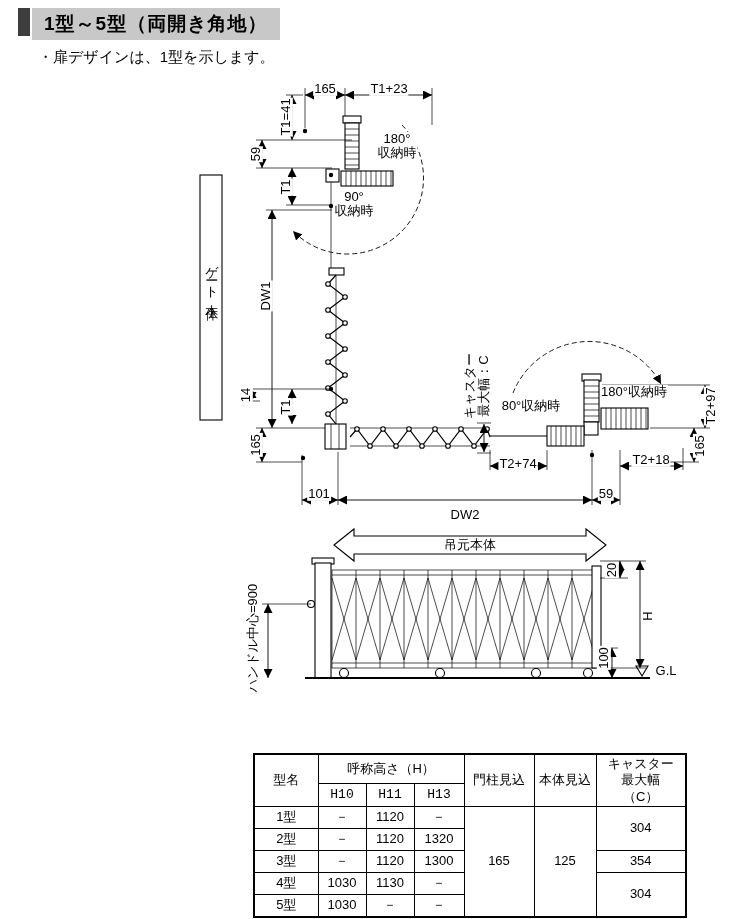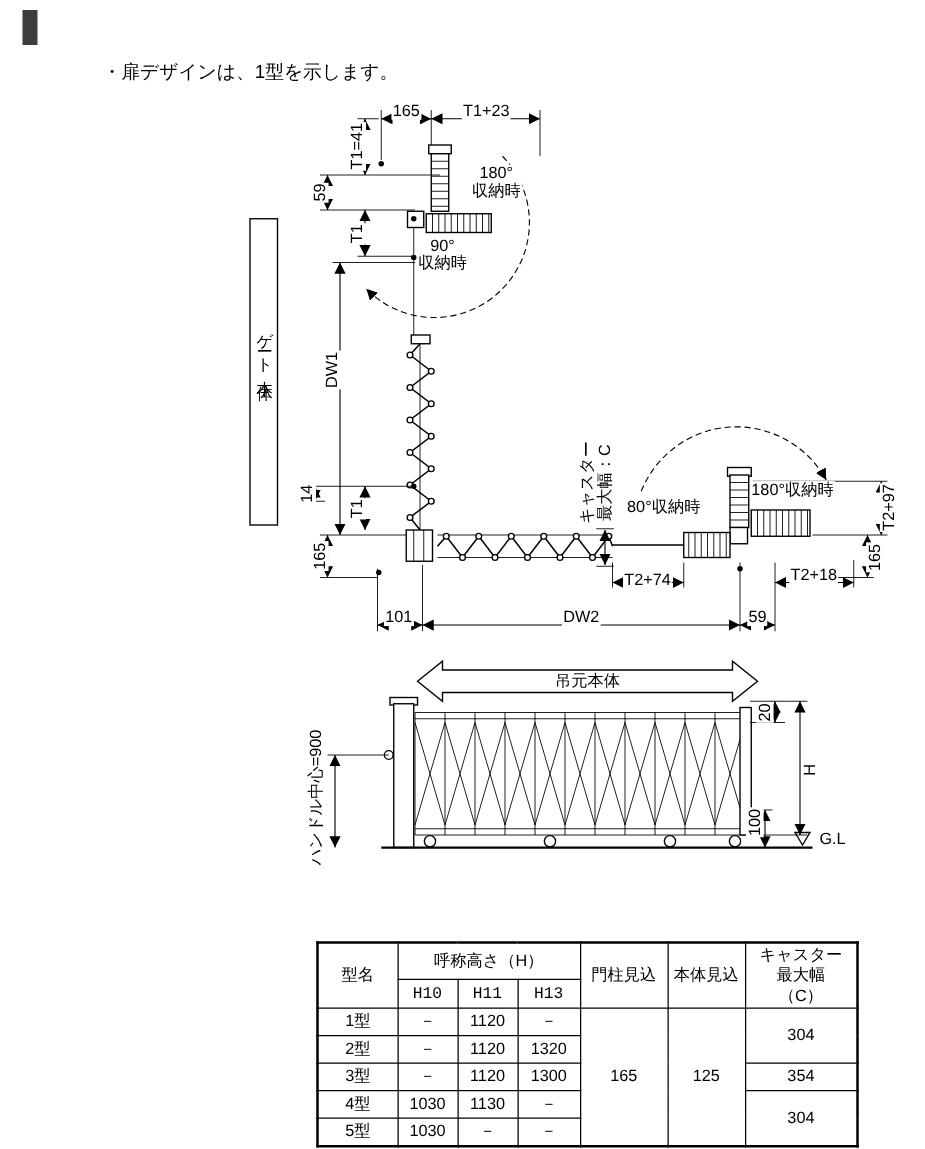--- a/index.html
+++ b/index.html
@@ -1,21 +1,21 @@
 <!DOCTYPE html>
 <html><head>
 <meta charset="utf-8">
 <style>
   html,body{margin:0;padding:0;background:#fff;}
   .page{position:relative;width:740px;height:919px;background:#fff;overflow:hidden;
         font-family:"Liberation Sans",sans-serif;color:#000;}
   .hdr-bar{position:absolute;left:18px;top:8px;width:12px;height:28px;background:#3d3d3d;}
   .hdr-title{position:absolute;left:32px;top:8px;background:#c8c8c8;padding:3px 12px;
              font-size:19px;font-weight:bold;letter-spacing:1px;}
-  .note{position:absolute;left:38px;top:48px;font-size:15px;margin-left:44px;}
+  .note{position:absolute;left:38px;top:48px;font-size:15px;}
   svg.diagram{position:absolute;left:0;top:0;width:740px;height:740px;}
   svg .ln{stroke:#000;stroke-width:1.2;fill:none;}
   svg .thin{stroke:#000;stroke-width:0.7;fill:none;}
   svg .dim{stroke:#000;stroke-width:0.9;fill:none;marker-start:url(#ar);marker-end:url(#ar);}
   svg .dash{stroke:#000;stroke-width:0.9;fill:none;stroke-dasharray:5 3;}
   svg .box{fill:#fff;stroke:#000;stroke-width:1.1;}
   svg .dot{fill:#000;stroke:none;}
   svg .gnd{stroke:#000;stroke-width:1.8;fill:none;}
   .lbl{position:absolute;font-size:13px;line-height:1.1;white-space:pre-line;text-align:center;
        background:#fff;padding:0 1px;}
@@ -29,20 +29,21 @@
   table.spec tr.h1 th{height:26px;}
   table.spec tr.h2 th{height:20px;font-family:Liberation Mono, monospace;}
   table.spec td{height:19px;}
 </style>
 </head>
 <body>
 
 <div class="page">
 
   <div class="hdr-bar"></div>
+  <div class="hdr-title">1型～5型（両開き角地）</div>
   <div class="note">・扉デザインは、1型を示します。</div>
 
   <svg class="diagram" viewBox="0 0 740 740">
     <defs>
       <marker id="ar" viewBox="0 0 10 10" refX="10" refY="5" markerWidth="9" markerHeight="9" markerUnits="userSpaceOnUse" orient="auto-start-reverse">
         <path d="M0,0L10,5L0,10Z" fill="#000"></path>
       </marker>
     </defs>
 
     <g>
@@ -199,21 +200,21 @@
   <div class="lbl rot" style="left:246px;top:395px">14</div>
   <div class="lbl rot" style="left:286px;top:407px">T1</div>
   <div class="lbl rot" style="left:256px;top:445px">165</div>
   <div class="lbl ctr" style="left:531px;top:406px">80°収納時</div>
   <div class="lbl ctr" style="left:634px;top:392px">180°収納時</div>
   <div class="lbl rot" style="left:711px;top:406px">T2+97</div>
   <div class="lbl rot" style="left:700px;top:446px">165</div>
   <div class="lbl ctr" style="left:518px;top:464px">T2+74</div>
   <div class="lbl ctr" style="left:651px;top:460px">T2+18</div>
   <div class="lbl ctr" style="left:319px;top:494px">101</div>
-  <div class="lbl ctr" style="left:465px;top:494px">DW2</div>
+  <div class="lbl ctr" style="left:465px;top:515px">DW2</div>
   <div class="lbl ctr" style="left:606px;top:494px">59</div>
   <div class="lbl ctr" style="left:470px;top:545px;background:transparent">吊元本体</div>
 
   <div class="lbl rot" style="left:253px;top:638px">ハンドル中心=900</div>
   <div class="lbl rot" style="left:612px;top:570px">20</div>
   <div class="lbl rot" style="left:648px;top:616px">H</div>
   <div class="lbl rot" style="left:604px;top:658px">100</div>
   <div class="lbl ctr" style="left:666px;top:671px">G.L</div>
 
   <table class="spec">

